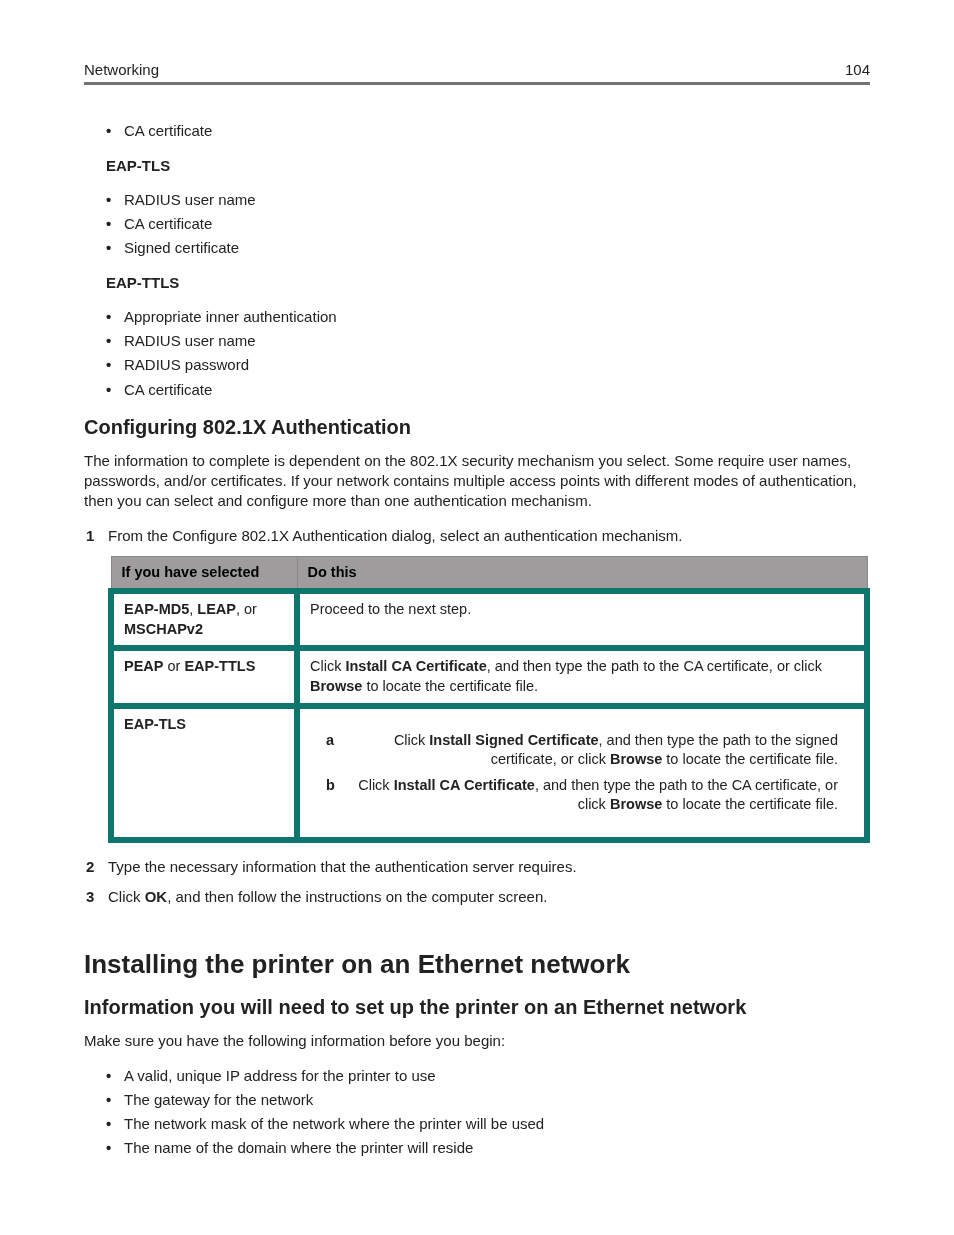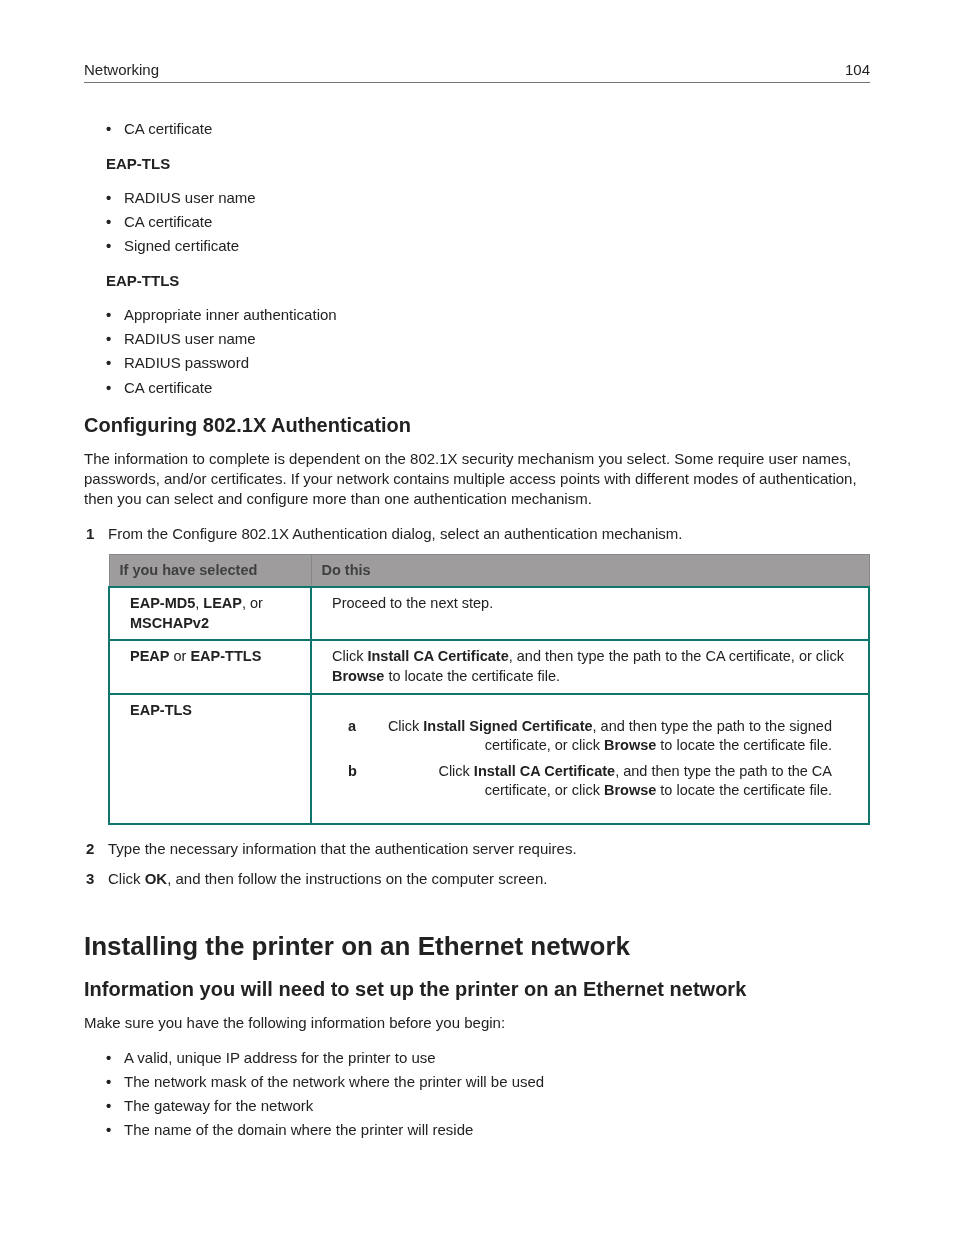--- a/index.html
+++ b/index.html
@@ -8,21 +8,21 @@
     color: #222;
     margin: 0;
     padding: 60px 84px 80px 84px;
     width: 954px;
     box-sizing: border-box;
     line-height: 1.35;
   }
   .page-header {
     display: flex;
     justify-content: space-between;
-    border-bottom: 1px solid #737373;
+    border-bottom: 3px solid #737373;
     padding-bottom: 2px;
     margin-bottom: 36px;
     font-size: 15px;
   }
   ul.bullets {
     list-style: none;
     padding: 0;
     margin: 14px 0 14px 0;
   }
   ul.bullets > li {
@@ -76,30 +76,30 @@
     font-weight: bold;
   }
   table.auth {
     border-collapse: collapse;
     width: 100%;
     margin: 10px 0 14px 0;
     font-size: 14.5px;
   }
   table.auth th {
     background: #9e9c9c;
-    color: #404040;
+    color: #000000;
     text-align: left;
     font-weight: bold;
     padding: 6px 10px;
     border: 1px solid #888;
     margin-left: 24px;
   }
   table.auth td {
-    border: 2px solid #0f766e;
-    padding: 6px 20px;
+    border: 6px solid #0f766e;
+    padding: 6px 10px;
     vertical-align: top;
   }
   table.auth td.colA {
     width: 160px;
     font-weight: bold;
   }
   .nw { font-weight: normal; }
   ol.alpha {
     list-style: none;
     counter-reset: alpha;
@@ -201,16 +201,16 @@
     <span>Click </span><b>OK</b><span>, and then follow the instructions on the computer screen.</span>
   </li>
 </ol>
 
 <h1 class="major">Installing the printer on an Ethernet network</h1>
 
 <h2 class="section">Information you will need to set up the printer on an Ethernet network</h2>
 <p class="body">Make sure you have the following information before you begin:</p>
 <ul class="bullets">
   <li>A valid, unique IP address for the printer to use</li>
+  <li>The gateway for the network</li>
   <li>The network mask of the network where the printer will be used</li>
-  <li>The gateway for the network</li>
   <li>The name of the domain where the printer will reside</li>
 </ul>
 
 </body></html>

